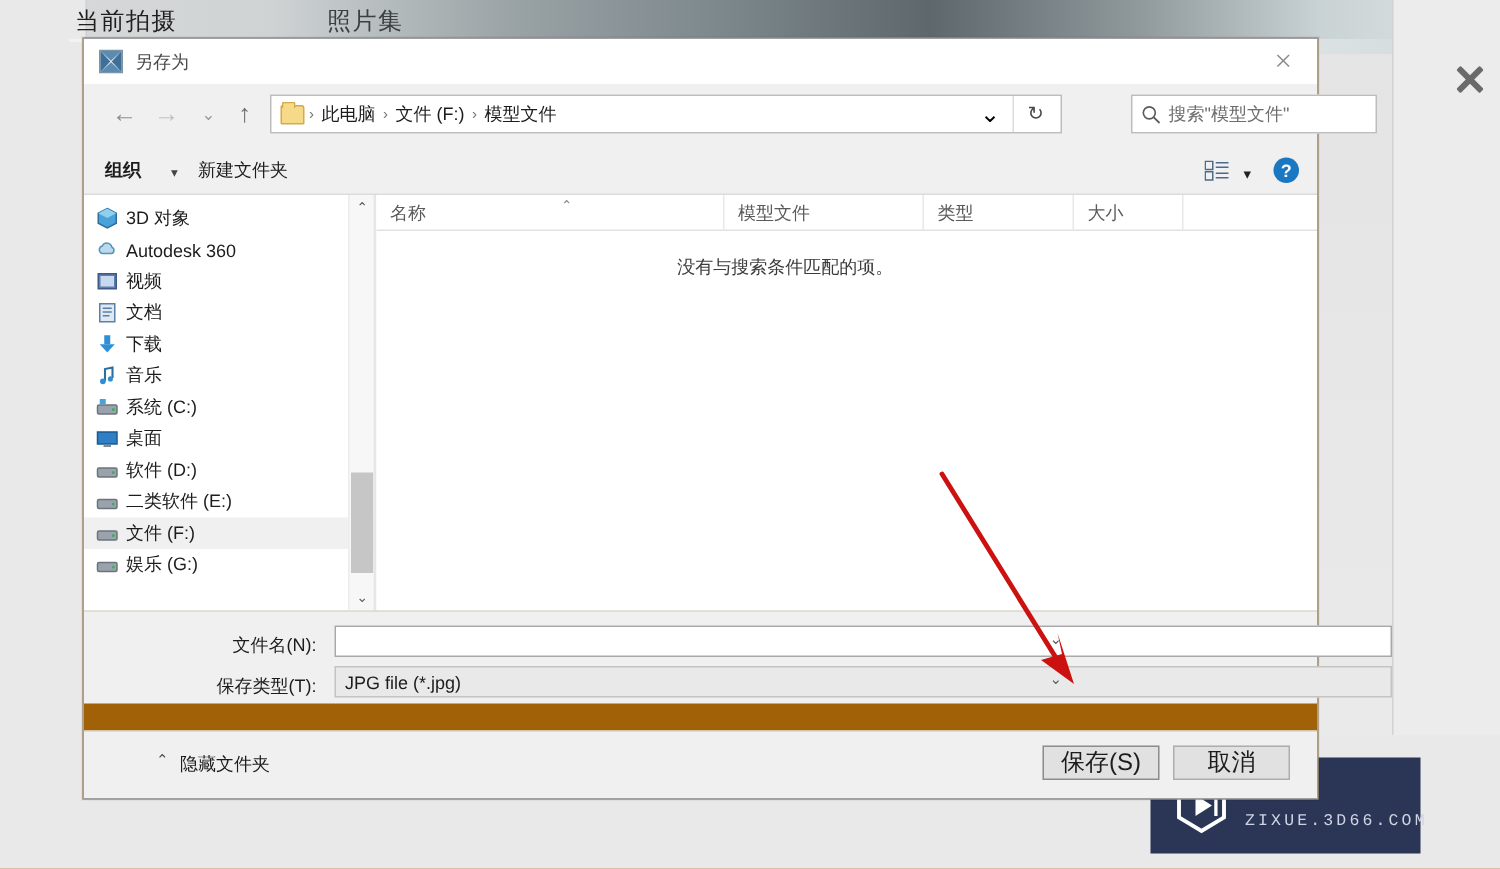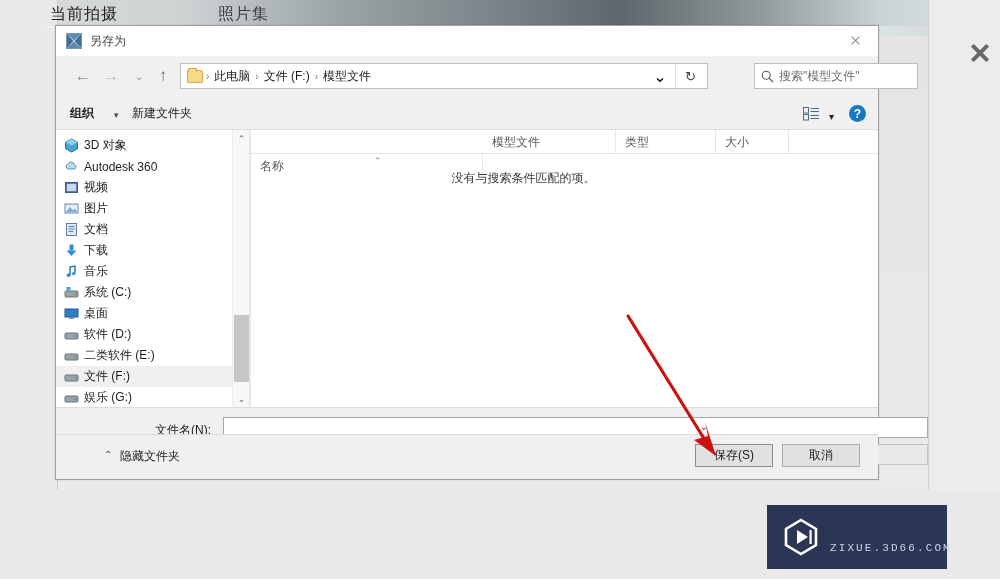--- a/index.html
+++ b/index.html
@@ -76,21 +76,21 @@
     font-size: 22px; color: #ffffff; letter-spacing: 3px; font-weight: bold;
   }
   #wm-en {
     position: absolute; left: 63px; top: 37px;
     font-size: 11px; color: #cfd4e4; letter-spacing: 2.1px;
     font-family: "Liberation Mono", "DejaVu Sans Mono", monospace;
   }
 
   
   #dialog {
-    position: absolute; left: 55px; top: 25px; width: 824px; height: 455px;
+    position: absolute; left: 55px; top: 25px; width: 824px; height: 508px;
     background: #a16207; border: 1px solid #a0a0a0;
     box-shadow: 0 0 0 1px rgba(0,0,0,.04);
   }
   #dlg-titlebar {
     position: absolute; left: 0; top: 0; width: 100%; height: 30px;
     background: #ffffff;
   }
   #dlg-icon {
     position: absolute; left: 10px; top: 7px; width: 16px; height: 16px;
   }
@@ -210,21 +210,21 @@
   #filelist { position: absolute; left: 195px; top: 0; right: 0; height: 100%; background:#ffffff; }
   #col-header {
     position: absolute; left: 0; top: 0; width: 100%; height: 24px;
     background: #ffffff; border-bottom: 1px solid #e2e2e2;
   }
   .col {
     position: absolute; top: 0; height: 24px; display:flex; align-items:center;
     font-size: 12px; color: #5a5a5a; padding-left: 9px;
     border-right: 1px solid #e8e8e8; cursor: pointer;
   }
-  #col-name { left: 0; width: 232px; margin-top: 24px; }
+  #col-name { left: 0; width: 232px; }
   #col-date { left: 232px; width: 133px; }
   #col-type { left: 365px; width: 100px; }
   #col-size { left: 465px; width: 73px; }
   #sort-caret {
     position: absolute; left: 123px; top: 2px; font-size: 9px; color: #8a8a8a;
   }
   #empty-msg {
     position: absolute; left: 0; top: 40px; width: 545px;
     text-align: center; font-size: 12px; color: #3b3b3b;
   }
@@ -262,21 +262,21 @@
     background: #f0f0f0; border-top: 1px solid #dcdcdc;
   }
   #hide-folders {
     position: absolute; left: 64px; top: 13px; font-size: 12px; color: #1c1c1c; cursor: pointer;
   }
   #hide-caret {
     position: absolute; left: 48px; top: 14px; font-size: 10px; color: #4c4c4c;
   }
   .dlg-btn {
     position: absolute; top: 9px; width: 78px; height: 23px;
-    font-size: 12px; color: #1c1c1c; background: #e1e1e1;
+    font-size: 16px; color: #1c1c1c; background: #e1e1e1;
     border: 1px solid #adadad; cursor: pointer;
     display: flex; align-items: center; justify-content: center;
   }
   #btn-save { right: 105px; border-color:#8d8d8d; }
   #btn-cancel { right: 18px; }
 
   
   #annot-arrow {
     position: absolute; left: 600px; top: 300px;
     width: 160px; height: 175px; pointer-events: none;
@@ -393,27 +393,20 @@
       </div>
       <div class="nav-item">
         <svg class="ni-icon" viewBox="0 0 15 15">
           <rect x="1.5" y="2.5" width="12" height="10" fill="#5f7fae" stroke="#3b5a85"></rect>
           <rect x="3" y="4" width="9" height="7" fill="#c8d9ef"></rect>
         </svg>
         <span>视频</span>
       </div>
       <div class="nav-item">
         <svg class="ni-icon" viewBox="0 0 15 15">
-          <rect x="1" y="3" width="13" height="9" fill="#e8eef6" stroke="#6a86a8"></rect>
-          <path d="M2 11 L6 6 L9 9.5 L11 7.5 L13 11 Z" fill="#7aa9d6"></path>
-        </svg>
-        <span>图片</span>
-      </div>
-      <div class="nav-item">
-        <svg class="ni-icon" viewBox="0 0 15 15">
           <rect x="2.5" y="1.5" width="10" height="12" fill="#dfe9f4" stroke="#5d7fa3"></rect>
           <line x1="4.5" y1="4.5" x2="10.5" y2="4.5" stroke="#5d7fa3"></line>
           <line x1="4.5" y1="7" x2="10.5" y2="7" stroke="#5d7fa3"></line>
           <line x1="4.5" y1="9.5" x2="9" y2="9.5" stroke="#5d7fa3"></line>
         </svg>
         <span>文档</span>
       </div>
       <div class="nav-item">
         <svg class="ni-icon" viewBox="0 0 15 15">
           <rect x="5.5" y="1.5" width="4" height="6" fill="#2e8fd6"></rect>

